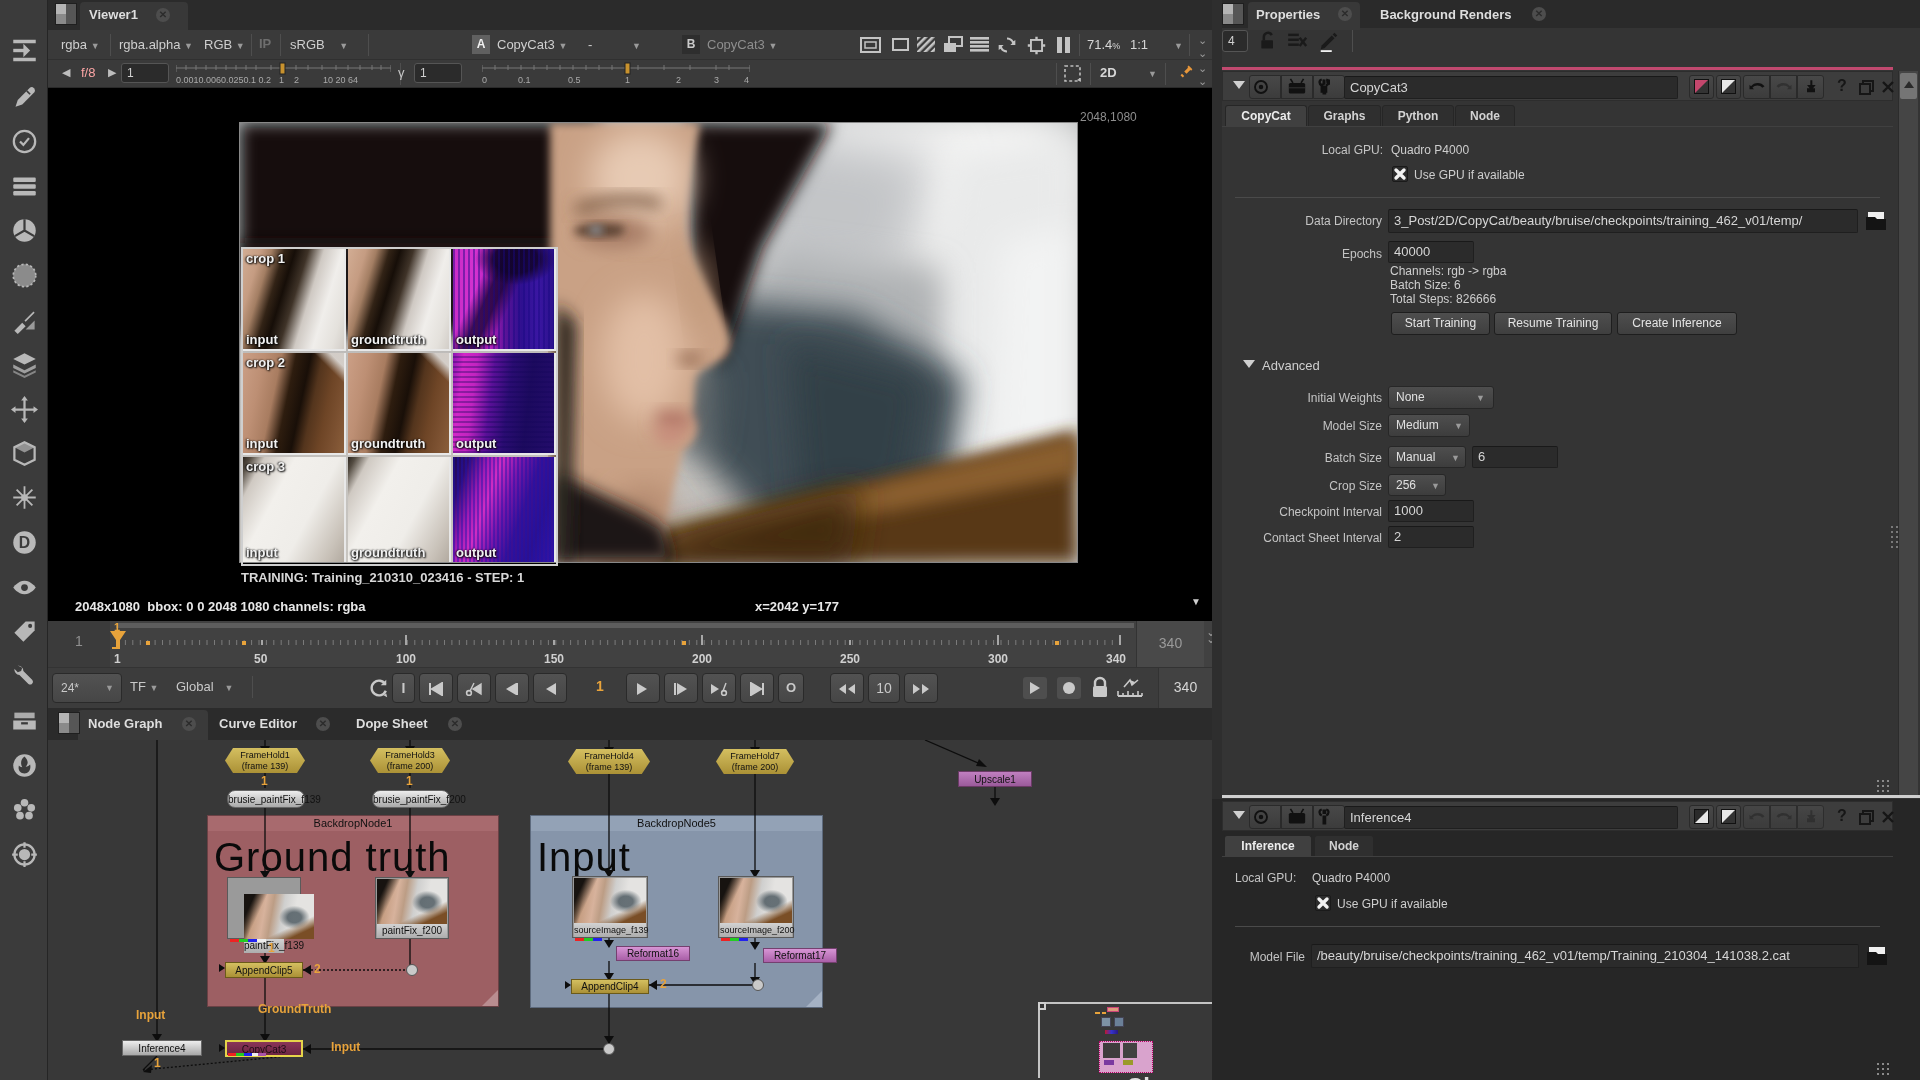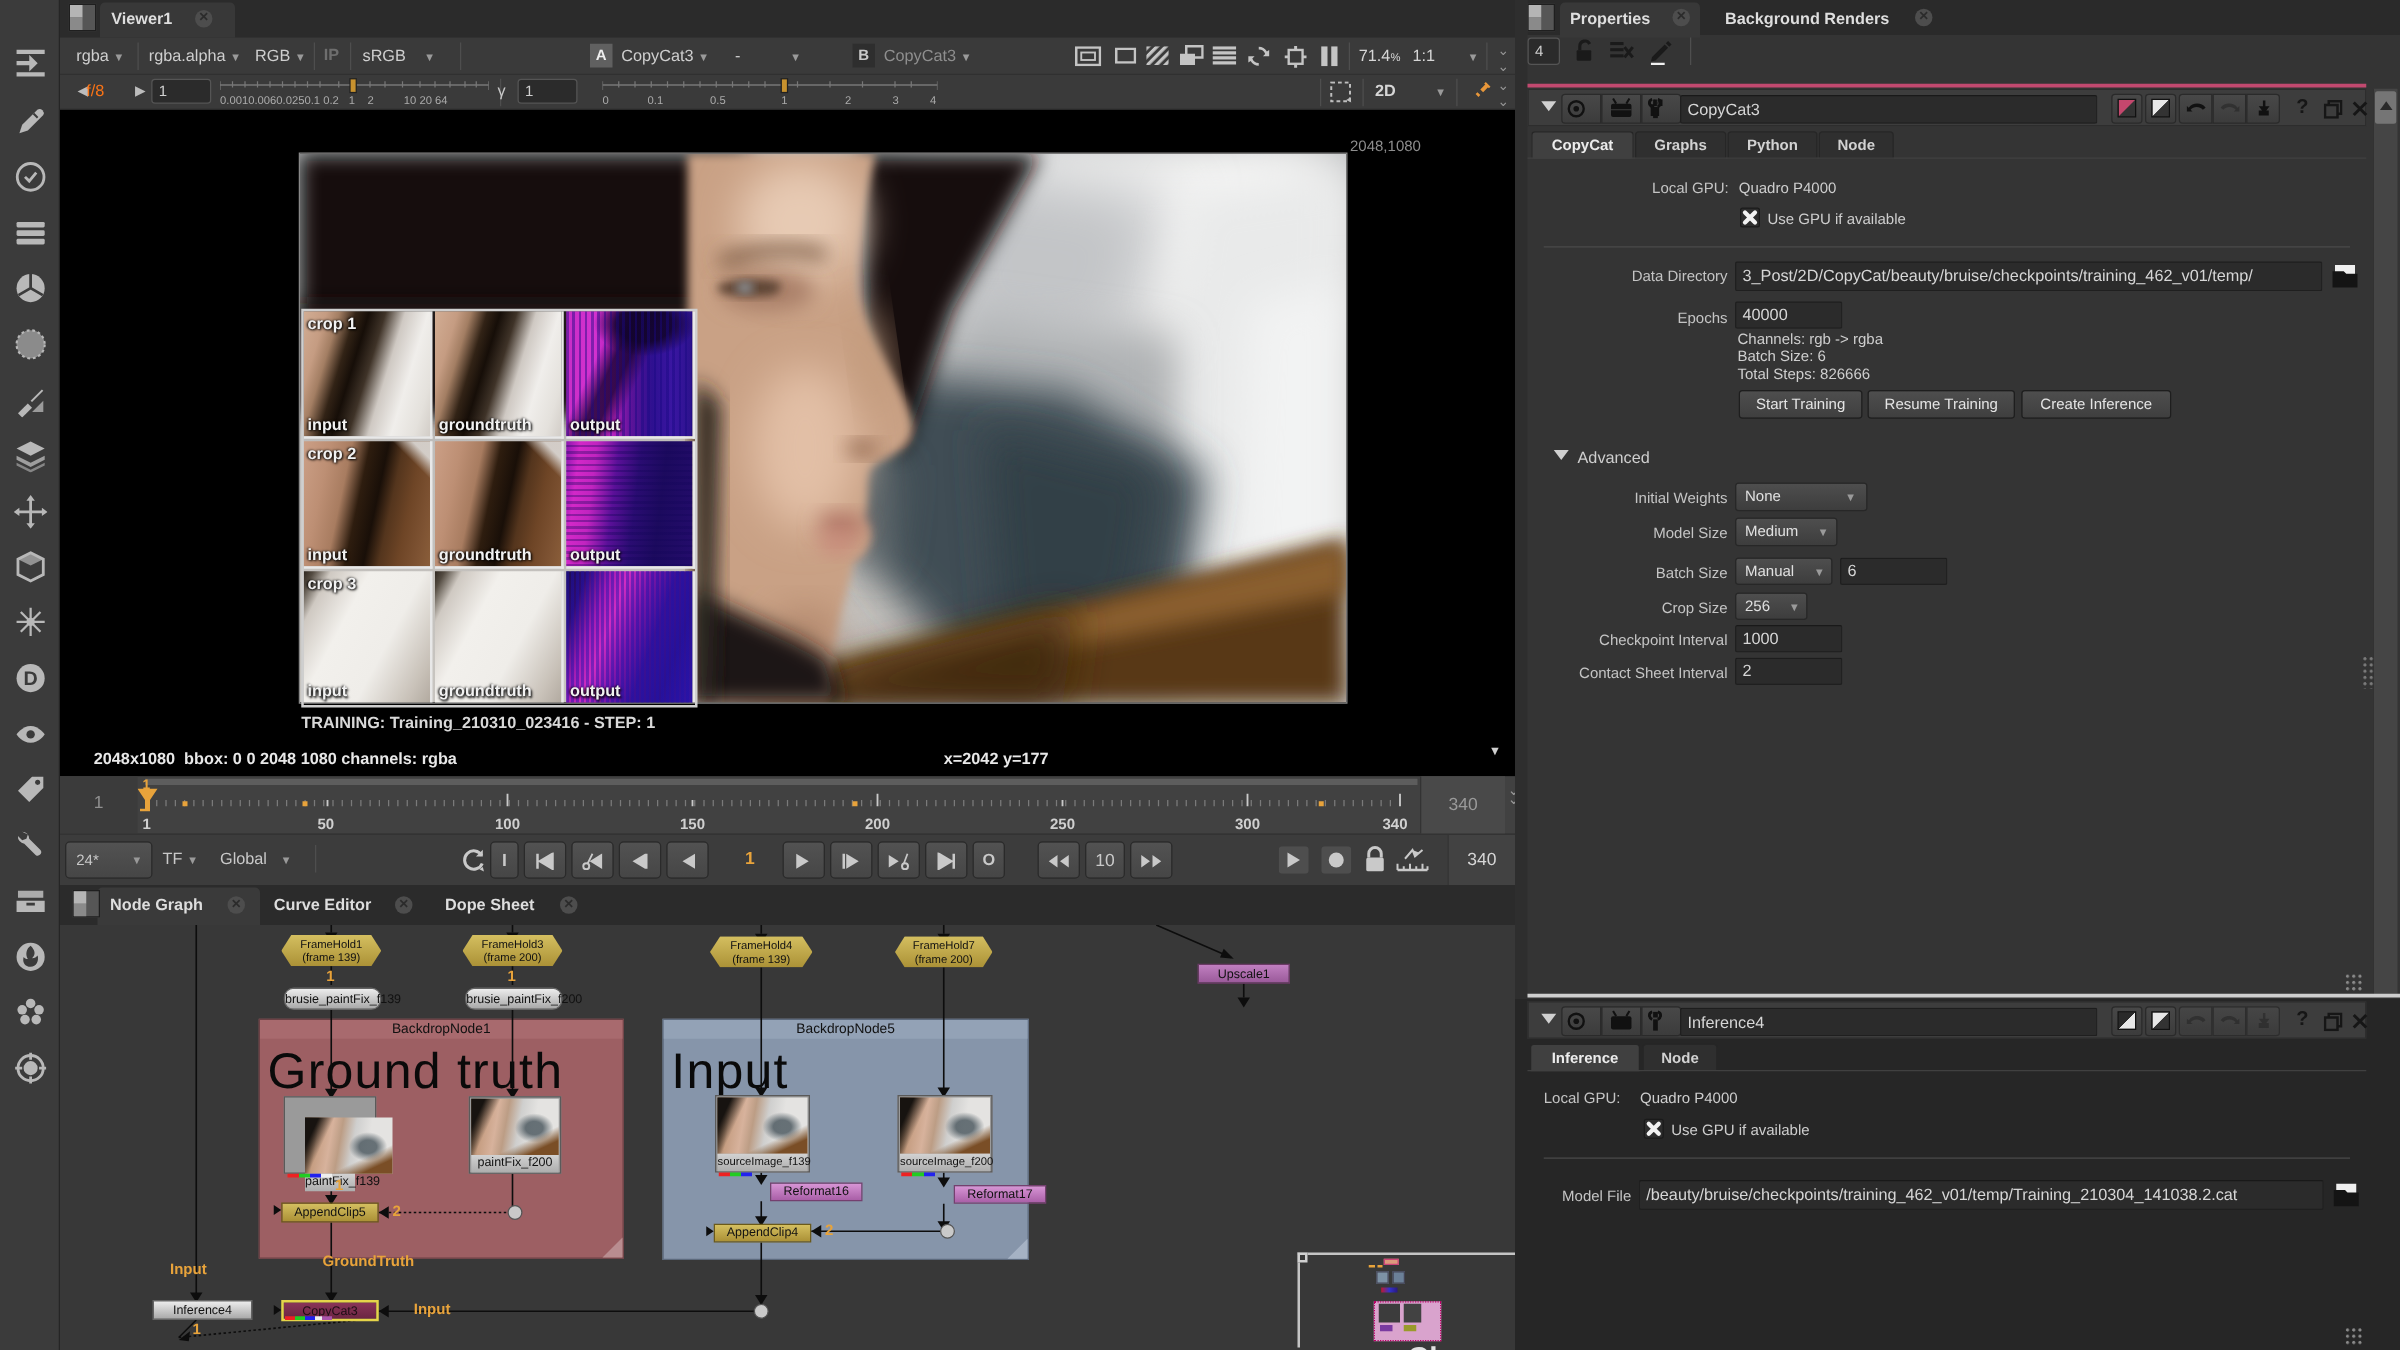--- a/index.html
+++ b/index.html
@@ -230,21 +230,21 @@
       </svg>
     <div class="vsep" style="left:1031px"></div>
     <div class="dd" style="left:1039px;top:7px;color:#d6d6d6">71.4<span style="font-size:9px">%</span></div>
     <div class="dd" style="left:1082px;top:7px;color:#d6d6d6">1:1</div>
     <div class="dda" style="position:absolute;left:1126px;top:11px">▼</div>
     <div class="vsep" style="left:1141px"></div>
     <div class="dd" style="left:1150px;top:4px;color:#9a9a9a;font-size:11px">⌄<br>⌄</div>
   </div>
   <div id="vrow2" class="abs">
     <div class="dd" style="left:14px;top:6px;color:#bdbdbd;font-size:11px">◀</div>
-    <div class="dd" style="left:21px;top:5px;color:#f97316">f/8</div>
+    <div class="dd" style="left:33px;top:5px;color:#fca5a5">f/8</div>
     <div class="dd" style="left:60px;top:6px;color:#bdbdbd;font-size:11px">▶</div>
     <div class="numfield" style="left:73px;top:3px;width:48px;height:20px;line-height:18px">1</div>
     <svg style="position:absolute;left:128px;top:2px" width="215px" height="24" viewBox="0 0 215 24">
       <path d="M0 3v7M215 3v7" stroke="#777" stroke-width="1"></path>
         <path d="M0 6h215" stroke="#777" stroke-width="1.2"></path>
       <g stroke="#777" stroke-width="1">
           <path d="M10 3v5M20 3v5M30 3v5M40 3v5M50 3v5M60 3v5M70 3v5M80 3v5M95 3v5M108 3v5M120 3v5M132 3v5M146 3v5M160 3v5M172 3v5M184 3v5M196 3v5M205 3v5"></path>
         </g>
       <rect x="104" y="1" width="5" height="11" fill="#c8922e" stroke="#222"></rect>
       <g fill="#aaa" font-size="9" font-family="Liberation Sans">

